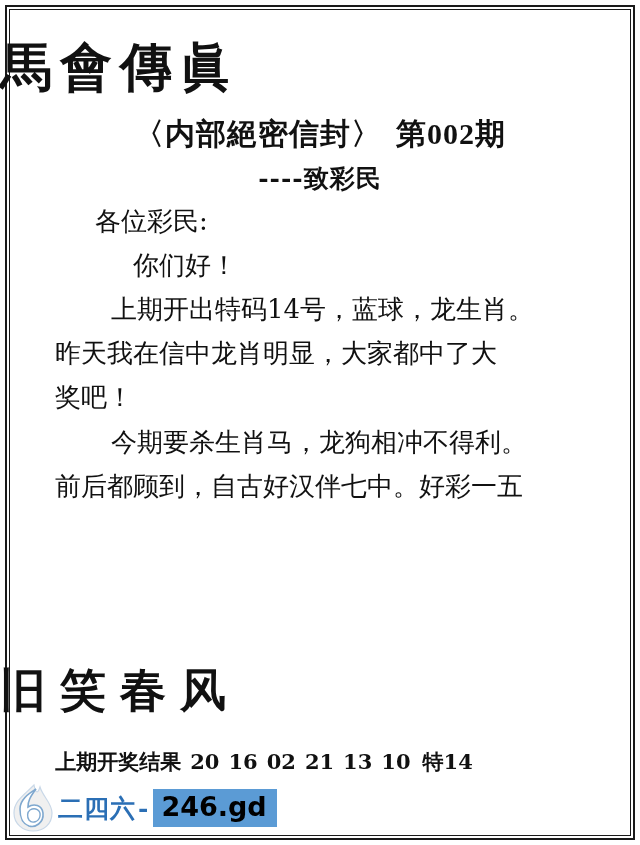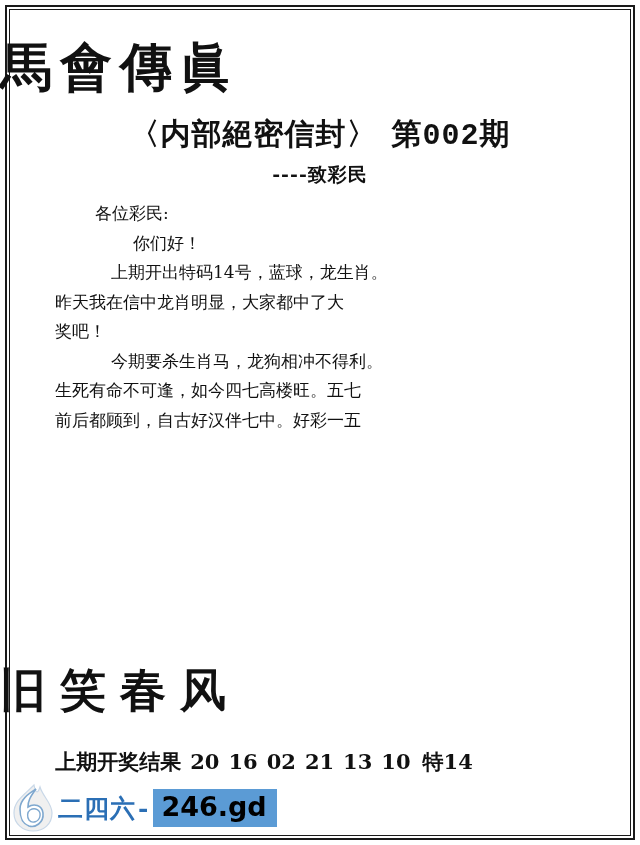--- a/index.html
+++ b/index.html
@@ -52,50 +52,50 @@
     color: #111111;
     line-height: 1.1;
   }
 
   .subtitle {
     position: absolute;
     top: 114px;
     left: 0;
     width: 640px;
     text-align: center;
-    font-family: Liberation Mono, monospace;
+    font-family: Liberation Serif, serif;
     font-size: 30px;
     font-weight: bold;
     color: #111111;
     letter-spacing: 1px;
   }
   .subtitle .issue {
     margin-left: 14px;
   }
 
   .addressee {
     position: absolute;
     top: 162px;
     left: 0;
     width: 640px;
     text-align: center;
     font-family: "DejaVu Serif", serif;
-    font-size: 19px;
+    font-size: 25px;
     font-weight: bold;
     color: #111111;
     letter-spacing: 1px;
   }
 
   .body-text {
     position: absolute;
     top: 200px;
     left: 55px;
     width: 530px;
     font-family: "DejaVu Serif", serif;
-    font-size: 17px;
+    font-size: 26px;
     color: #111111;
     line-height: 1.62;
   }
   .body-text p {
     margin: 0 0 2px 0;
   }
   .ind-1 { text-indent: 40px; }
   .ind-2 { text-indent: 78px; }
   .ind-3 { text-indent: 56px; }
 
@@ -182,21 +182,20 @@
 
   <div class="addressee">----致彩民</div>
 
   <div class="body-text">
     <p class="ind-1">各位彩民:</p>
     <p class="ind-2">你们好！</p>
     <p class="ind-3">上期开出特码14号，蓝球，龙生肖。</p>
     <p>昨天我在信中龙肖明显，大家都中了大</p>
     <p>奖吧！</p>
     <p class="ind-3">今期要杀生肖马，龙狗相冲不得利。</p>
-    <p>生死有命不可逢，如今四七高楼旺。五七</p>
     <p>前后都顾到，自古好汉伴七中。好彩一五</p>
   </div>
 
   <div class="slogan">旧笑春风</div>
 
   <div class="result-line">
     <span>上期开奖结果</span><span class="num">20</span><span class="num">16</span><span class="num">02</span><span class="num">21</span><span class="num">13</span><span class="num">10</span><span class="special">特</span><span>14</span>
   </div>
 
   <div class="logo-bar">

